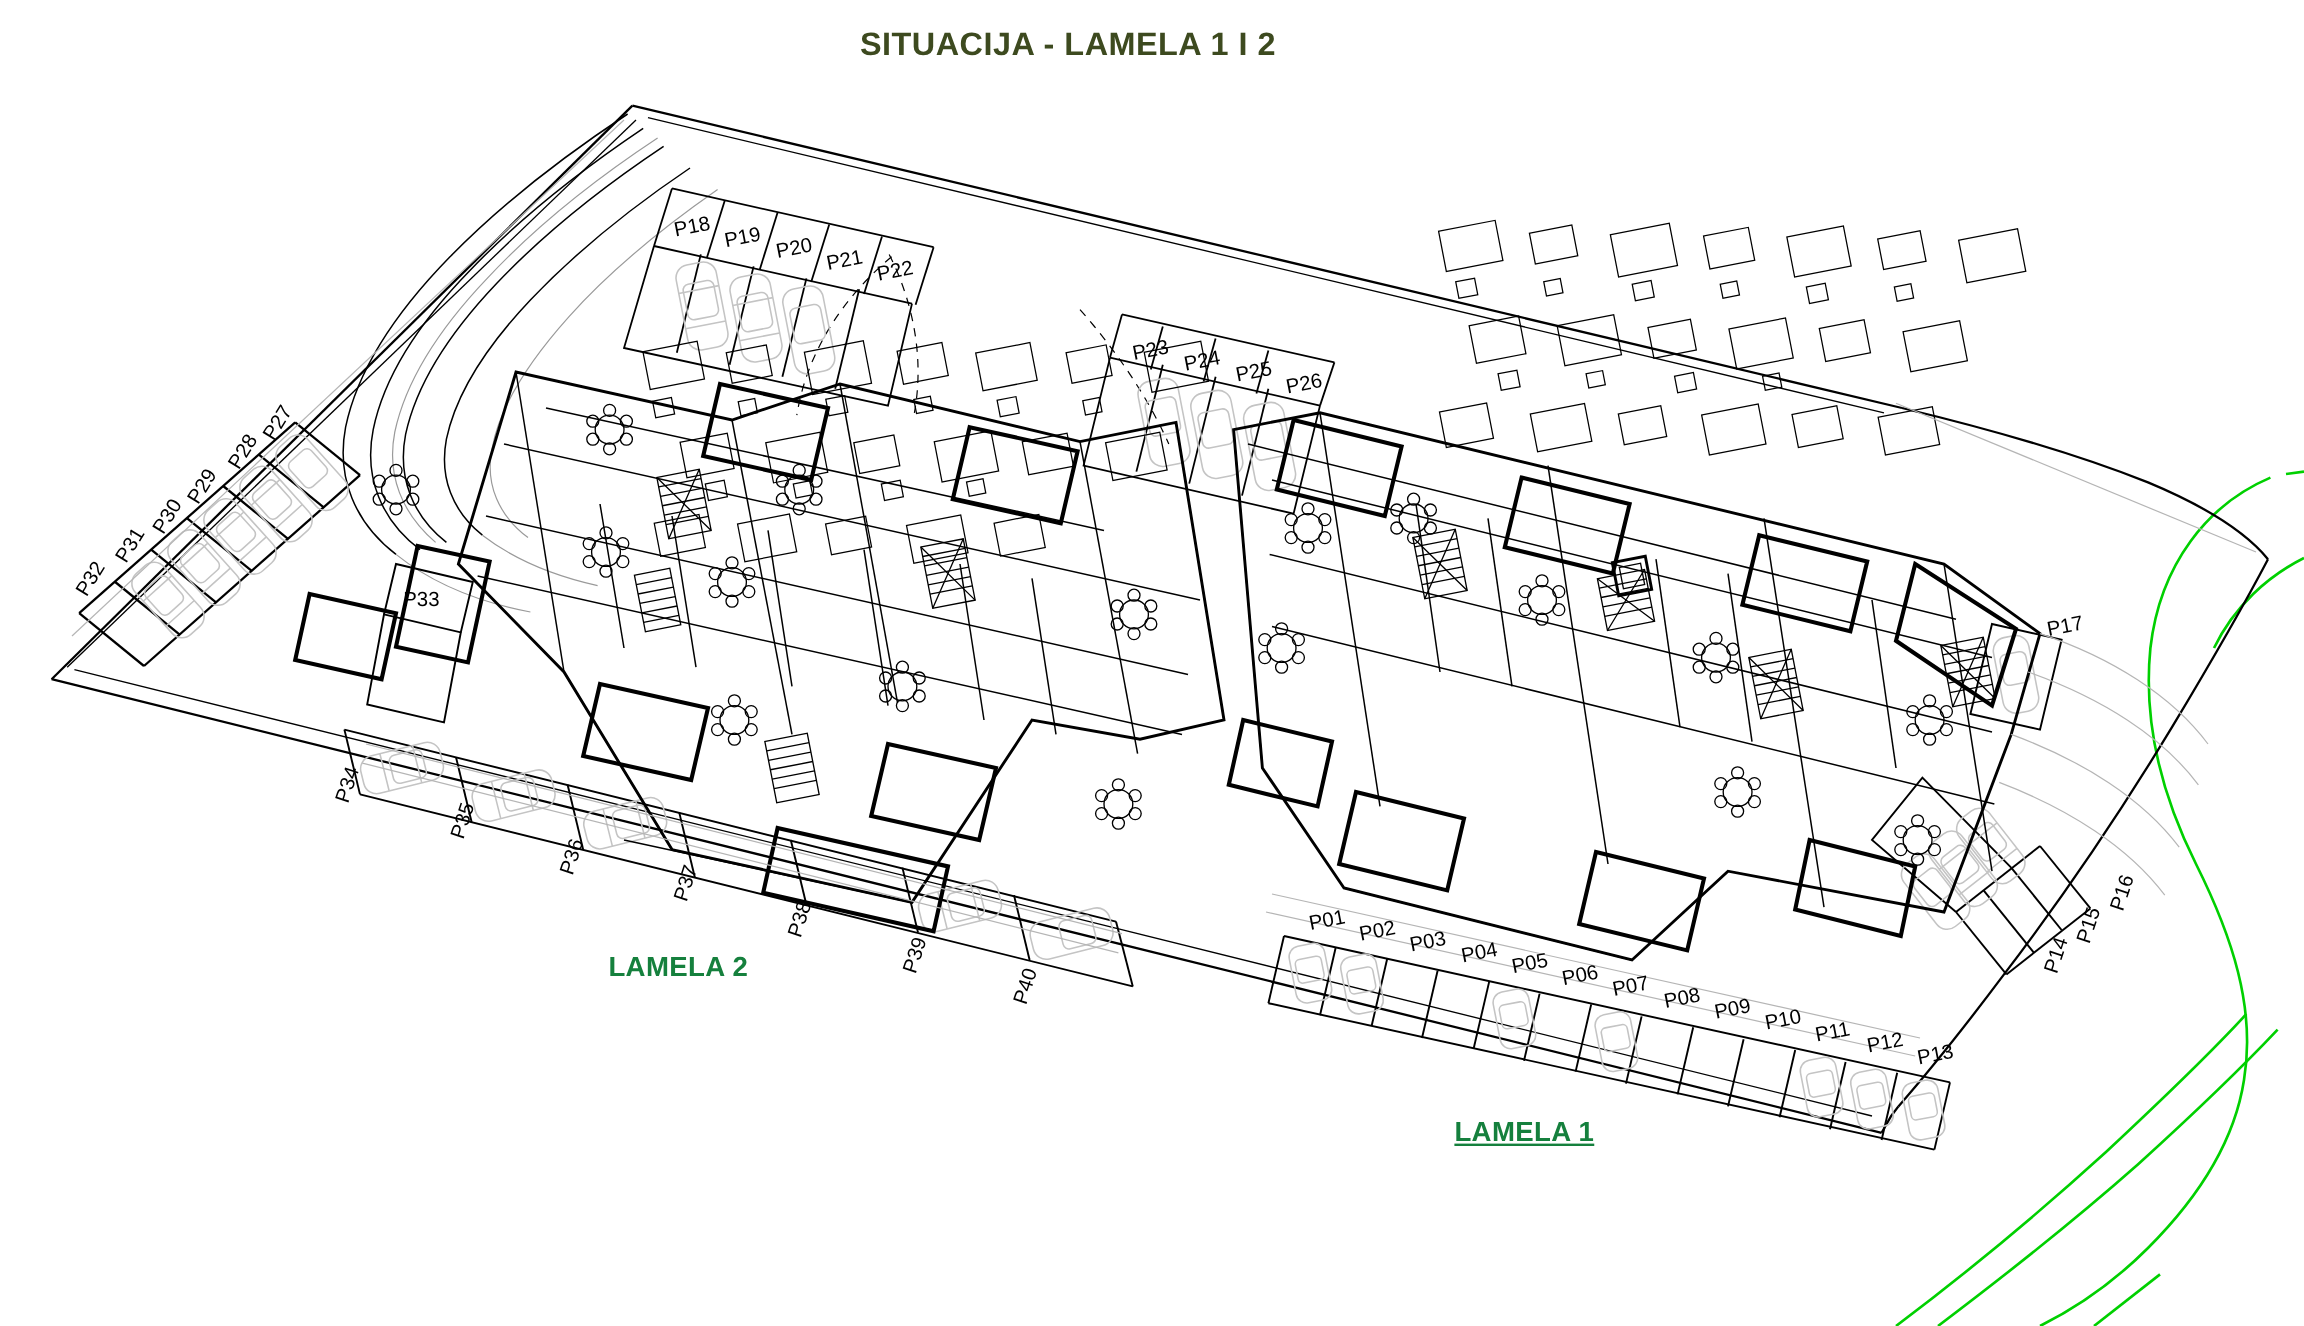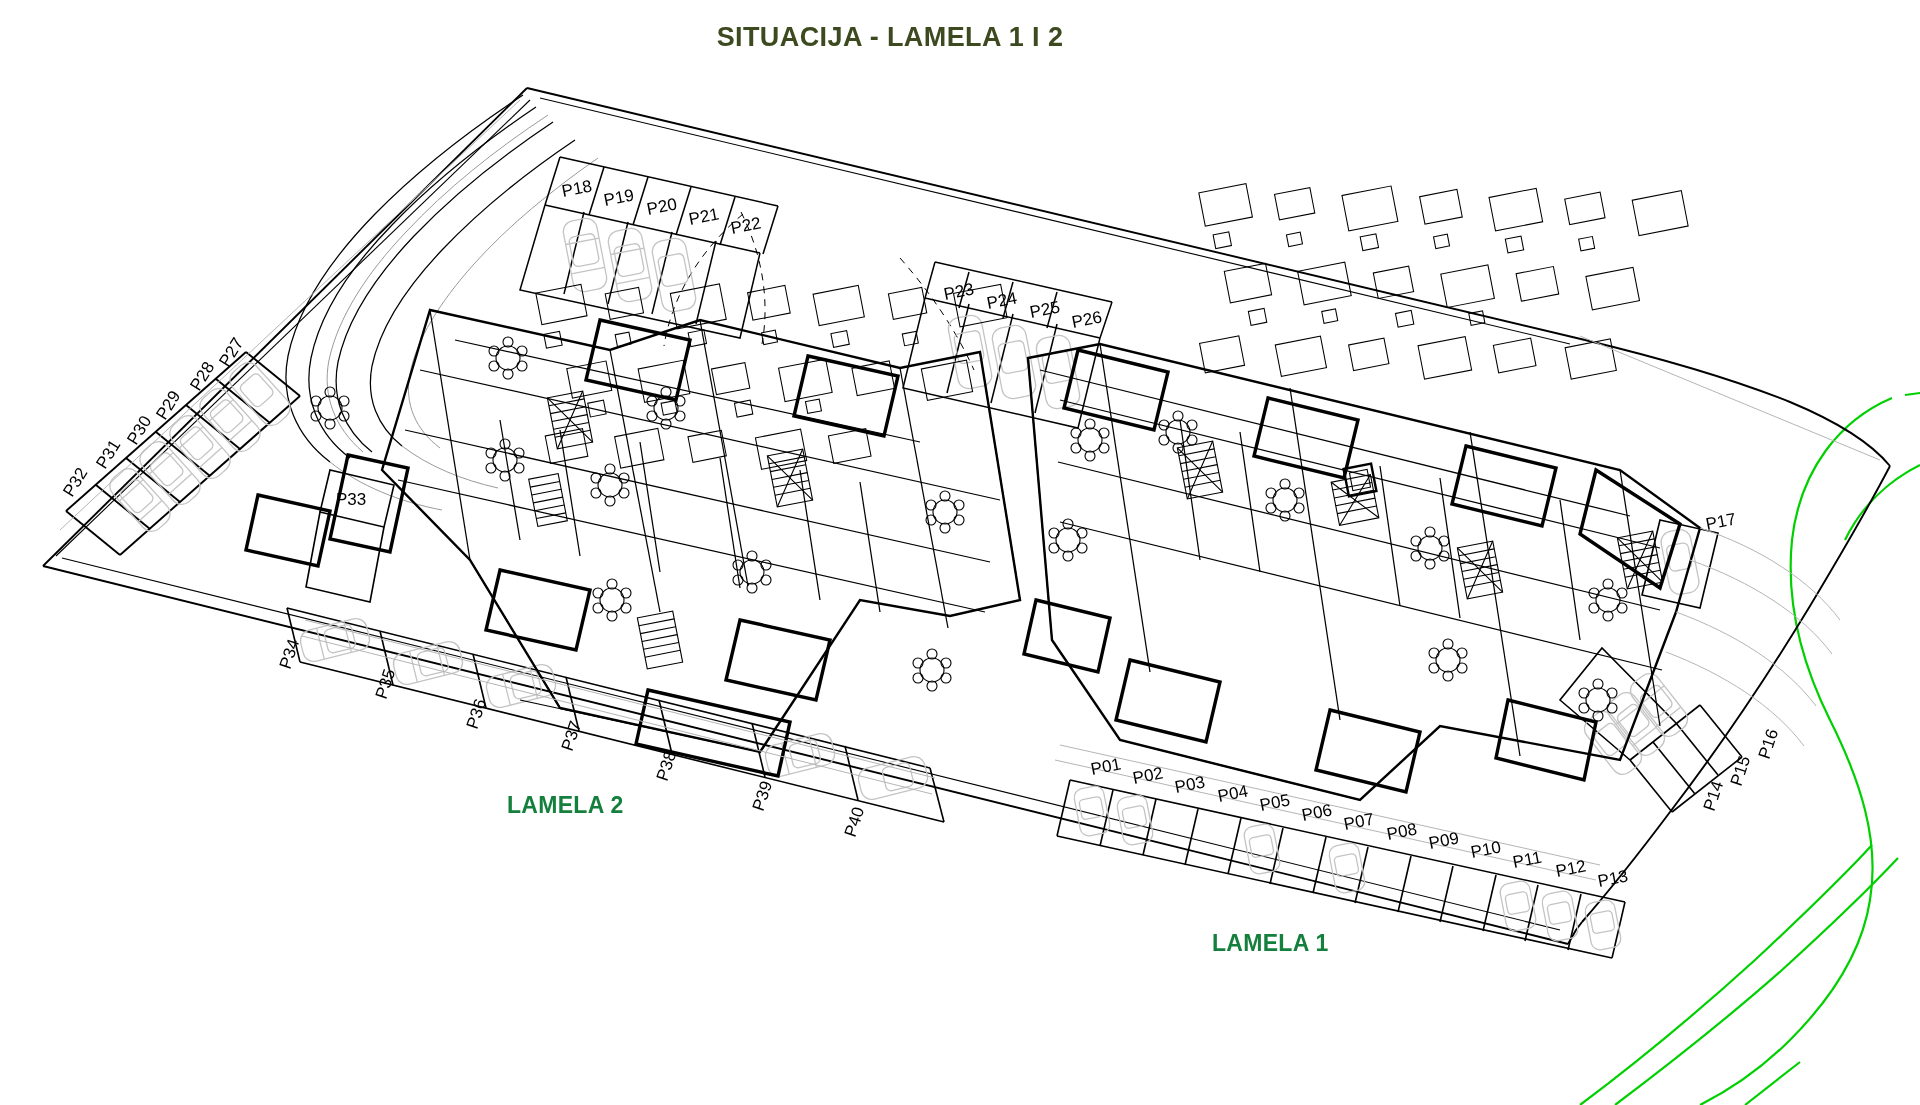--- a/index.html
+++ b/index.html
@@ -8,21 +8,21 @@
   svg{display:block;}
   .ttl{
     position:absolute;left:0;top:22px;width:1780px;text-align:center;
     font-family:"Liberation Sans",sans-serif;font-weight:bold;font-size:27px;
     letter-spacing:.4px;color:#3d4a1f;
   }
   .lam{
     position:absolute;font-family:"Liberation Sans",sans-serif;font-weight:bold;
     font-size:23px;color:#15803d;letter-spacing:.3px;white-space:nowrap;
   }
-  #lam1{left:1212px;top:930px;}
+  #lam1{left:1212px;top:930px;text-decoration:underline;}
   #lam2{left:507px;top:792px;}
 </style>
 </head>
 <body>
 
 <div id="stage">
 
   <div class="ttl">SITUACIJA - LAMELA 1 I 2</div>
 
   <svg id="plan" width="1920" height="1105" viewBox="0 0 1920 1105" xmlns="http://www.w3.org/2000/svg">

